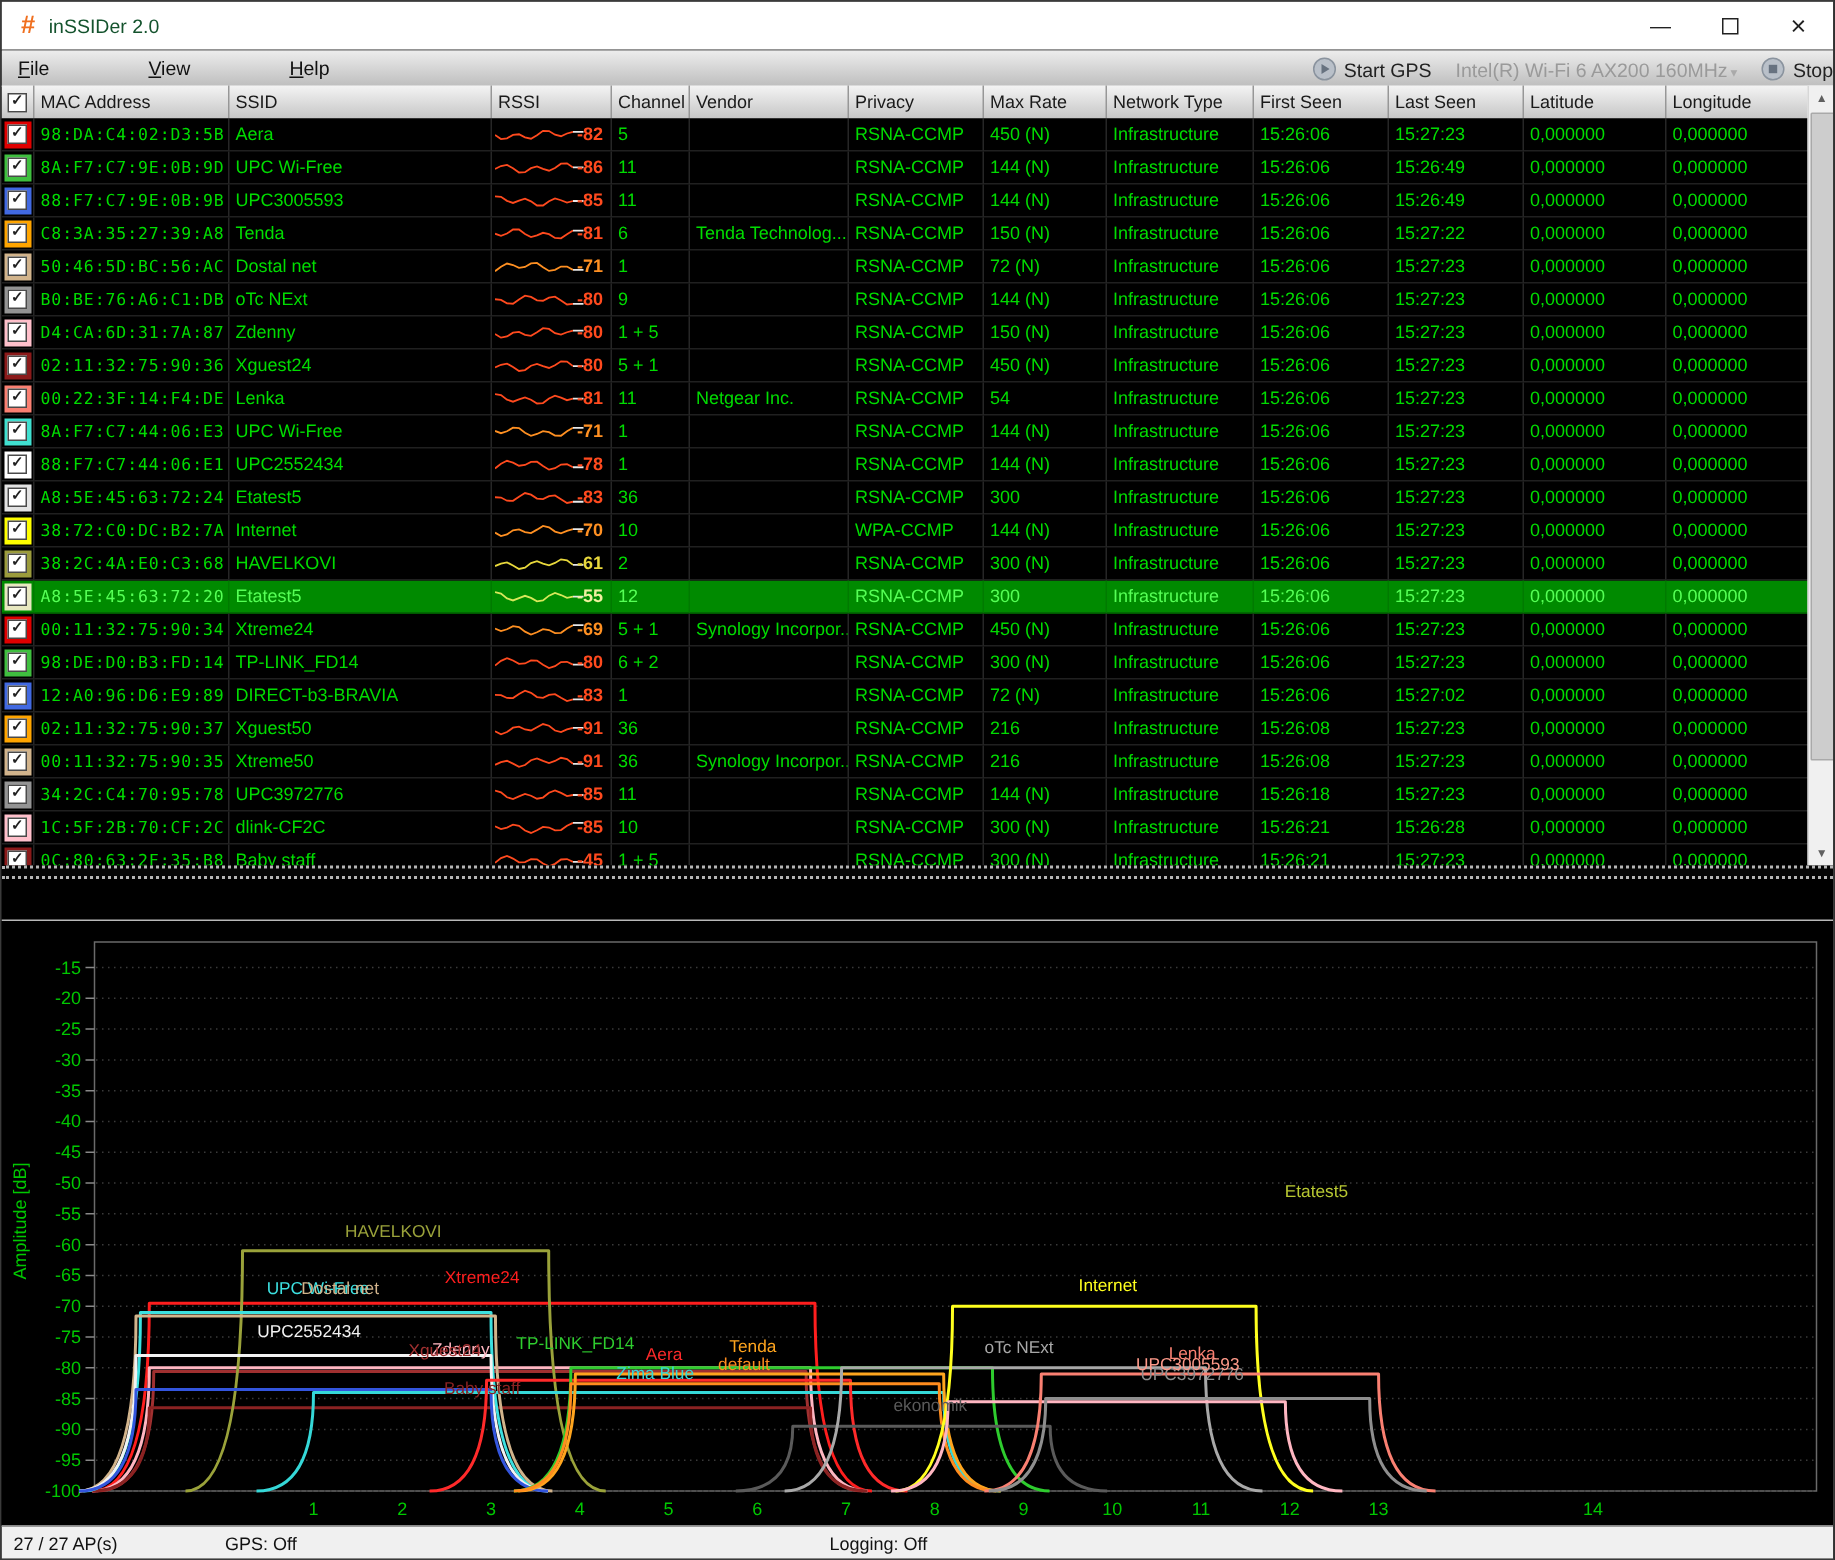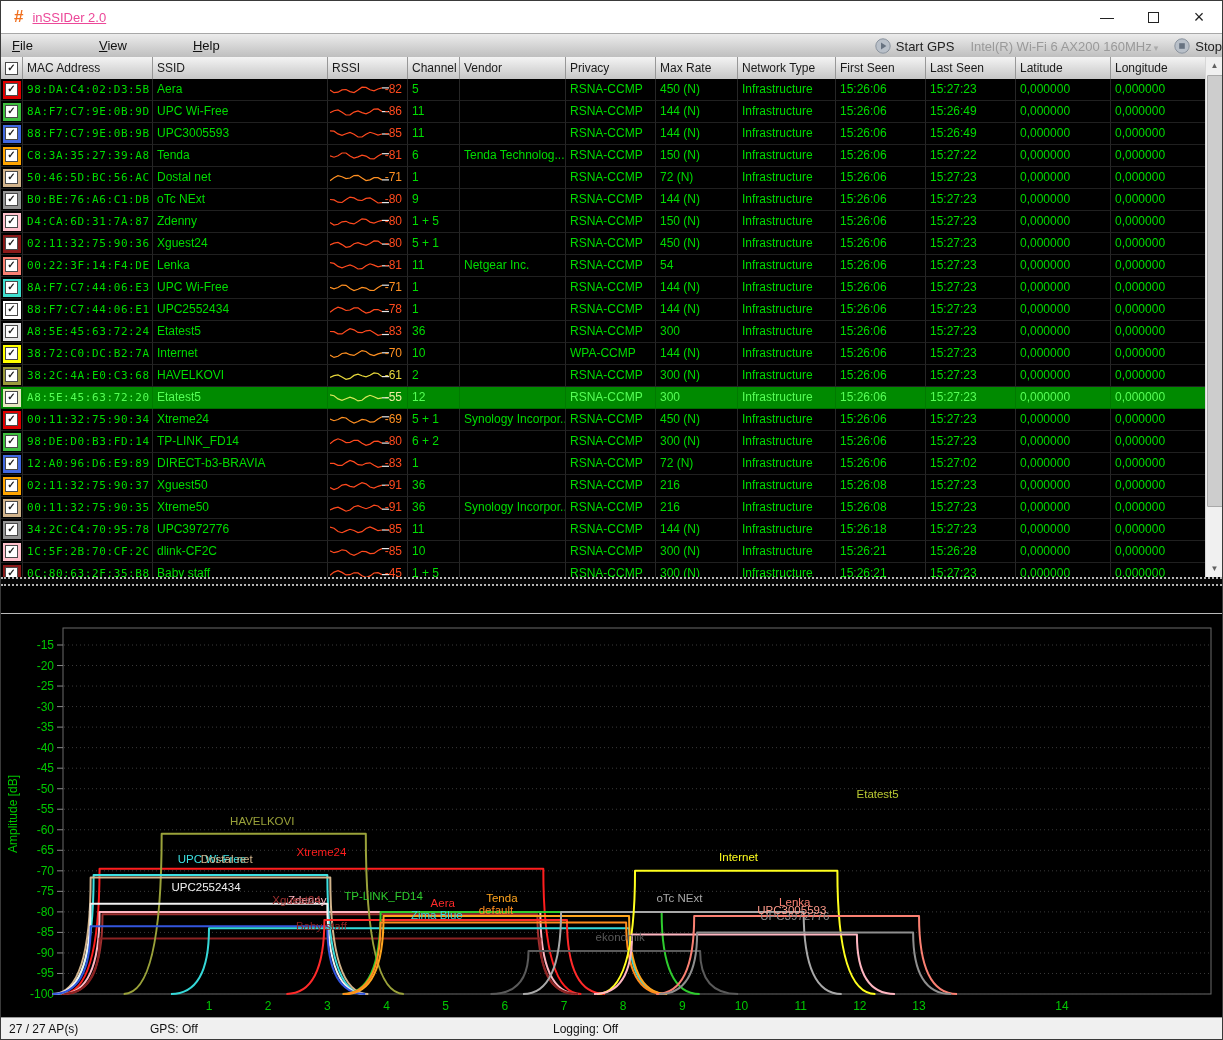--- a/index.html
+++ b/index.html
@@ -1,20 +1,20 @@
 <!DOCTYPE html>
 <html><head>
 <meta charset="utf-8">
 <style>
   html,body{margin:0;padding:0;background:#555;}
   .app{position:relative;width:1223px;height:1040px;background:#000;font-family:"Liberation Sans",sans-serif;overflow:hidden;border:1px solid #3a3a3a;box-sizing:border-box;}
   
   .titlebar{position:absolute;left:0;top:0;width:100%;height:32px;background:#ffffff;display:flex;align-items:center;}
   .logo{color:#f07020;font-weight:bold;font-size:17px;margin-left:13px;}
-  .apptitle{color:#ec4899;font-size:13px;margin-left:9px;text-decoration:underline;}
+  .apptitle{color:#14532d;font-size:13px;margin-left:9px;}
   .winbtns{position:absolute;right:0;top:0;height:32px;display:flex;}
   .winbtn{width:46px;height:32px;display:flex;align-items:center;justify-content:center;color:#222;font-size:14px;cursor:default;}
   .maxglyph{display:inline-block;width:9px;height:9px;border:1px solid #222;}
   
   .menubar{position:absolute;left:0;top:32px;width:100%;height:24px;background:linear-gradient(#ececec,#bdbdbd);border-top:1px solid #a8a8a8;display:flex;align-items:center;font-size:13px;color:#111;gap:44px;}
   .menu-item{padding:0 11px;height:24px;line-height:24px;}
   .menu-item::first-letter{text-decoration:underline;}
   .toolright{margin-left:auto;display:flex;align-items:center;gap:6px;}
   .toolbtn{display:flex;align-items:center;gap:5px;font-size:13px;color:#222;}
   .adapter{color:#9a9a9a;font-size:13px;margin:0 10px;}
@@ -27,21 +27,21 @@
   .row{height:22px;color:#00dc00;font-size:12px;}
   .row>div{border-right:1px solid #262626;border-bottom:1px solid #202020;line-height:21px;padding-left:4px;overflow:hidden;white-space:nowrap;box-sizing:border-box;}
   .row.selected{background:#008a00;}
   .row.selected>div{color:#55ff55;border-bottom-color:#006a00;border-right-color:#007a00;}
   .mac{font-family:"DejaVu Sans Mono",monospace;font-size:11px;letter-spacing:.6px;}
   .cellcb{display:flex;align-items:center;justify-content:center;padding-left:0 !important;}
   .colorbox{width:18px;height:18px;display:flex;align-items:center;justify-content:center;}
   .cb{width:11px;height:11px;background:#fff;border:1px solid #4a4a4a;font-size:10px;line-height:10px;color:#222;text-align:center;font-weight:bold;}
   .rssicell{position:relative;}
   .rssicell svg{position:absolute;left:2px;top:2px;}
-  .rssival{position:absolute;right:5px;top:0;line-height:21px;}
+  .rssival{position:absolute;right:5px;top:0;line-height:21px;font-weight:bold;}
   
   .vsb{position:absolute;right:0;top:56px;width:17px;height:520px;background:#f0f0f0;border-left:1px solid #d7d7d7;box-sizing:border-box;}
   .vsb .btn{position:absolute;left:0;width:17px;height:17px;text-align:center;color:#606060;font-size:8px;line-height:17px;background:#f0f0f0;}
   .vsb .thumb{position:absolute;left:1px;top:18px;width:14px;height:430px;background:#cdcdcd;border:1px solid #a9a9a9;border-radius:1px;}
   
   .strip{position:absolute;left:0;top:576px;width:100%;height:9px;background:#050505;border-top:2px dotted #b5b5b5;border-bottom:2px dotted #b5b5b5;box-sizing:border-box;}
   
   .tabbar{position:absolute;left:0;top:585px;width:100%;height:27px;background:#0a0a0a;display:flex;align-items:flex-end;}
   .tab{background:linear-gradient(#f6f6f6,#d4d4d4);border:1px solid #8f8f8f;border-bottom:none;font-size:12px;color:#111;padding:4px 10px 4px 10px;height:15px;line-height:15px;margin-left:2px;border-radius:2px 2px 0 0;}
   .tab.active{background:#ffffff;height:19px;line-height:19px;font-size:12.5px;padding:4px 12px;position:relative;z-index:2;}

